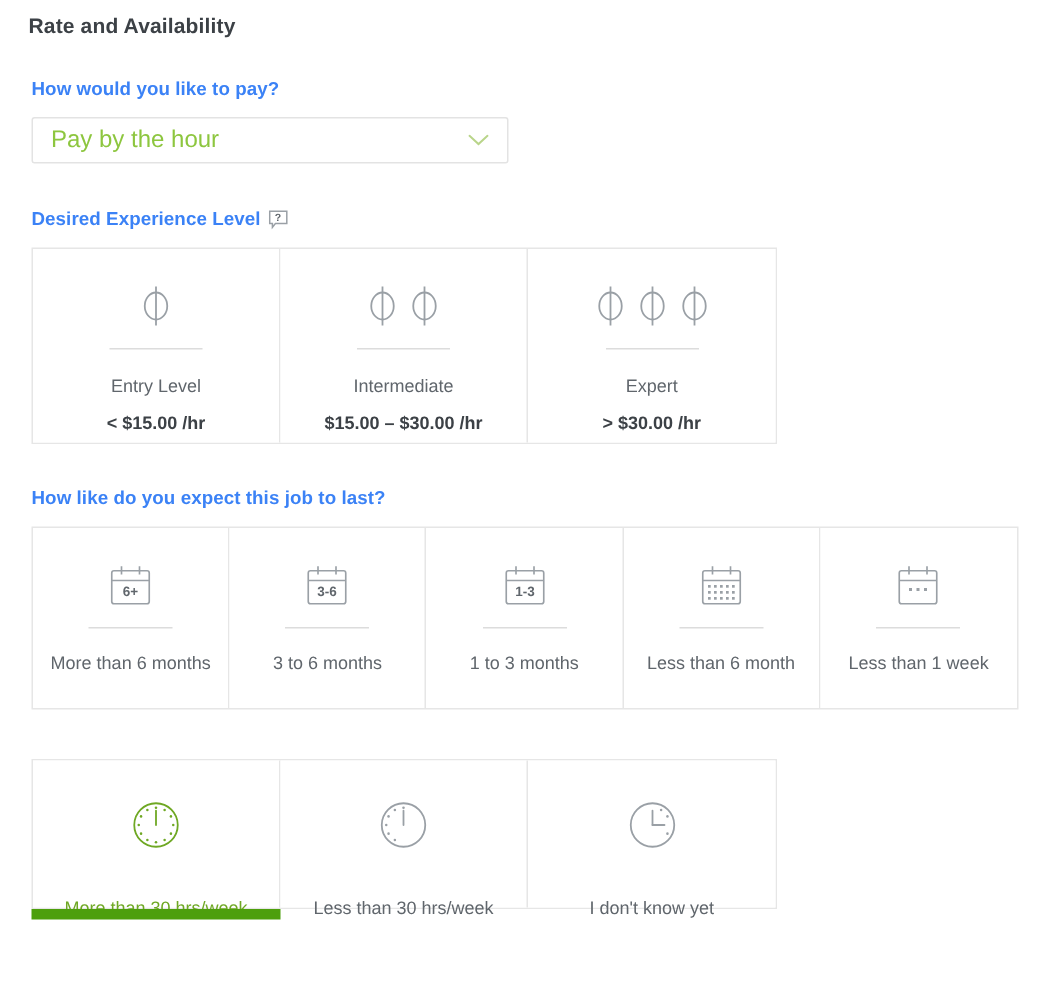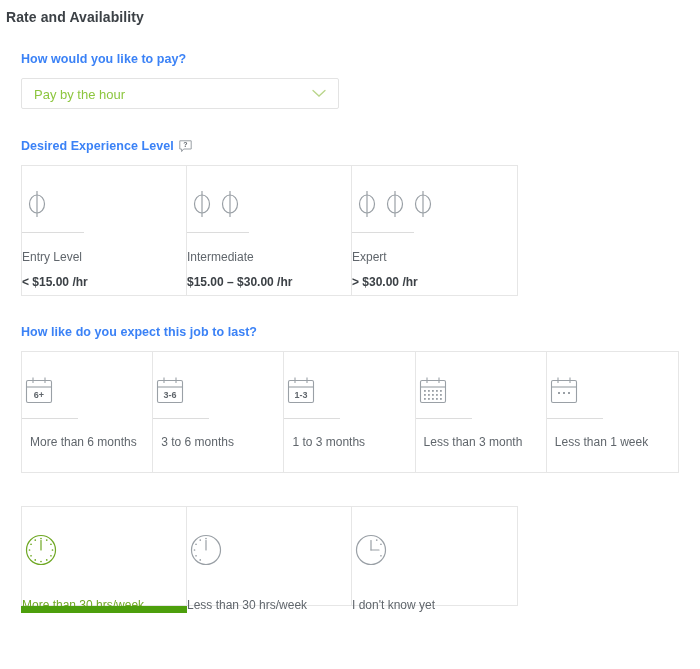--- a/index.html
+++ b/index.html
@@ -18,21 +18,21 @@
   .page {
     position: relative;
     width: 700px;
     height: 669px;
     padding: 0;
   }
 
   
   .page-title {
     position: absolute;
-    left: 6px;
+    left: 19px;
     top: 9px;
     font-size: 14px;
     font-weight: bold;
     letter-spacing: .1px;
     color: #3c4146;
   }
   .field-label {
     font-size: 12.5px;
     font-weight: bold;
     color: #3b82f6;
@@ -50,21 +50,21 @@
     border-radius: 2px;
     background: #fff;
     box-sizing: border-box;
     cursor: pointer;
   }
   .select-value {
     position: absolute;
     left: 12px;
     top: 50%;
     transform: translateY(-50%);
-    font-size: 13px;
+    font-size: 16px;
     color: #8dc63f;
   }
   .chev {
     position: absolute;
     right: 12px;
     top: 50%;
     transform: translateY(-55%);
   }
   .chev svg { display: block; }
 
@@ -78,21 +78,21 @@
     display: flex;
     border: 1px solid #e6e6e6;
     background: #fff;
     box-sizing: border-box;
   }
   .card {
     box-sizing: border-box;
     border-right: 1px solid #e6e6e6;
     display: flex;
     flex-direction: column;
-    align-items: flex-start;
+    align-items: center;
     background: #fff;
     cursor: pointer;
     position: relative;
   }
   .card:last-child { border-right: none; }
 
   .card-icon {
     display: flex;
     align-items: center;
     justify-content: center;
@@ -306,21 +306,21 @@
               <rect x="24" y="19" width="1.8" height="1.8"></rect>
               <rect x="8" y="23" width="1.8" height="1.8"></rect>
                 <rect x="12" y="23" width="1.8" height="1.8"></rect>
               <rect x="16" y="23" width="1.8" height="1.8"></rect>
                 <rect x="20" y="23" width="1.8" height="1.8"></rect>
               <rect x="24" y="23" width="1.8" height="1.8"></rect>
             </g>
           </svg>
         </div>
         <div class="divider"></div>
-        <div class="card-title">Less than 3 month</div>
+        <div class="card-title">Less than 6 month</div>
       </div>
 
       <div class="card">
         <div class="card-icon">
           <svg width="34" height="32" viewBox="0 0 34 32">
             <g fill="none" stroke="#9aa0a6" stroke-width="1.1">
               <rect x="4.5" y="5.5" width="25" height="22" rx="1.5"></rect>
               <line x1="4.5" y1="12" x2="29.5" y2="12"></line>
               <line x1="11" y1="2.5" x2="11" y2="8"></line>
               <line x1="23" y1="2.5" x2="23" y2="8"></line>

